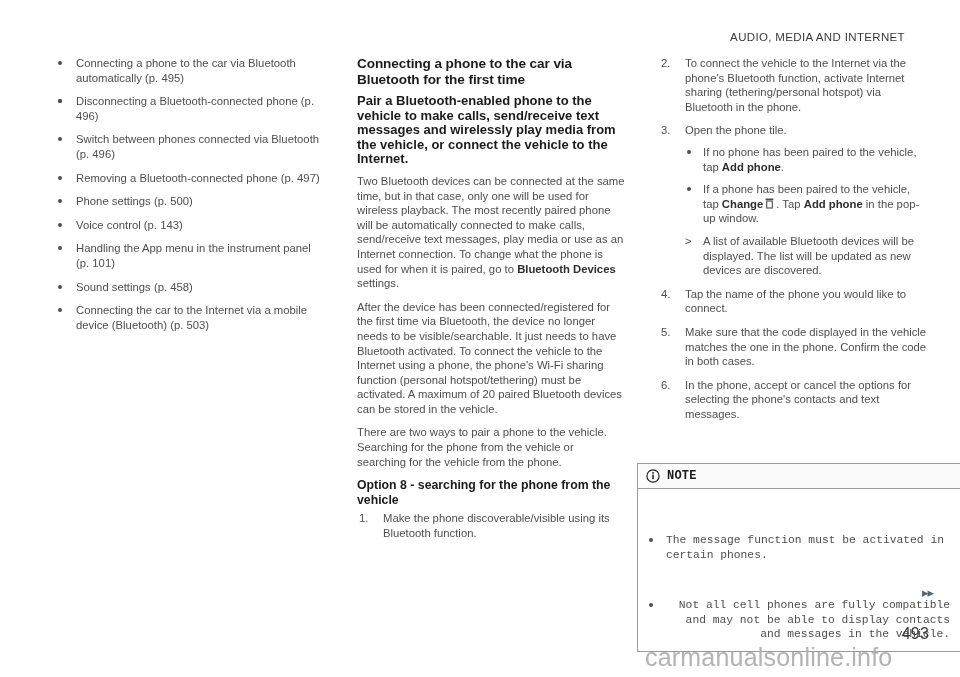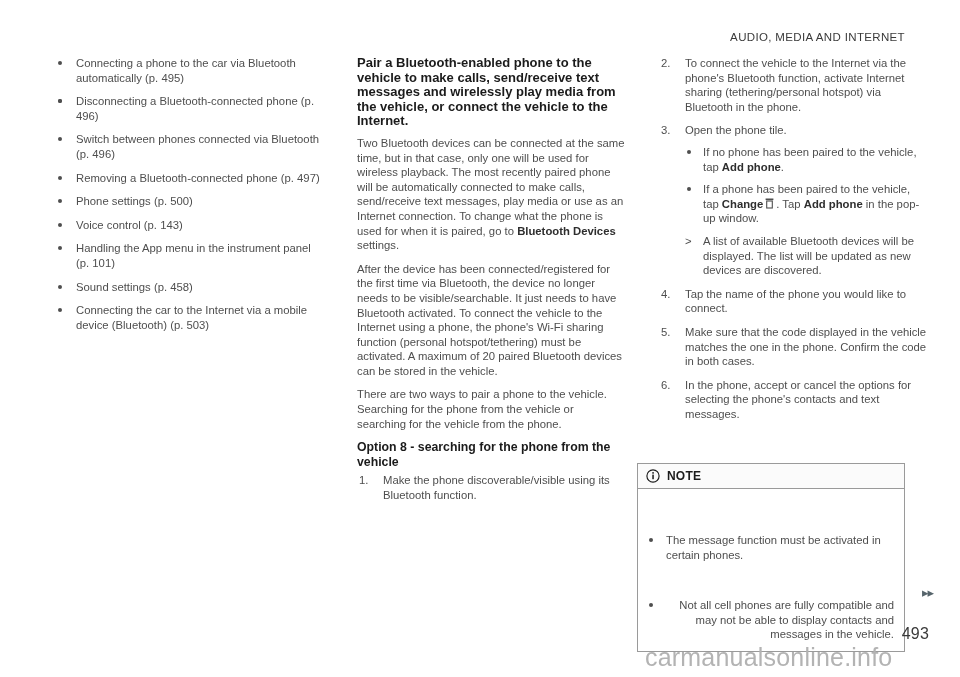--- a/index.html
+++ b/index.html
@@ -170,24 +170,25 @@
     vertical-align: -1px;
     margin: 0 2px;
   }
   .inline-icon svg { display: block; }
 
   
   #note-box {
     position: absolute;
     left: 637px;
     top: 463px;
-    width: 268px;
+    width: 324px;
     box-sizing: border-box;
     border: 1px solid #9a9a9a;
     background: #ffffff;
+    font-family: Liberation Mono, monospace;
   }
   #note-head {
     display: flex;
     align-items: center;
     gap: 7px;
     padding: 5px 8px 5px 8px;
     border-bottom: 1px solid #9a9a9a;
     background: #fbfbfb;
   }
   #note-head .note-label {
@@ -286,20 +287,21 @@
       </li>
       <li>
         <span class="dot"></span>
         <span>Connecting the car to the Internet via a mobile device (Bluetooth) (p. 503)</span>
       </li>
     </ul>
   </div>
 
   <div class="column">
 
+    <h2 class="sect-title">Connecting a phone to the car via Bluetooth for the first time</h2>
 
     <p class="lead">Pair a Bluetooth-enabled phone to the vehicle to make calls, send/receive text messages and wirelessly play media from the vehicle, or connect the vehicle to the Internet.</p>
 
     <p class="para">
       <span>Two Bluetooth devices can be connected at the same time, but in that case, only one will be used for wireless playback. The most recently paired phone will be automatically connected to make calls, send/receive text messages, play media or use as an Internet connection. To change what the phone is used for when it is paired, go to </span><b class="ui">Bluetooth Devices</b><span> settings.</span>
     </p>
 
     <p class="para">After the device has been connected/registered for the first time via Bluetooth, the device no longer needs to be visible/searchable. It just needs to have Bluetooth activated. To connect the vehicle to the Internet using a phone, the phone's Wi-Fi sharing function (personal hotspot/tethering) must be activated. A maximum of 20 paired Bluetooth devices can be stored in the vehicle.</p>
 
     <p class="para">There are two ways to pair a phone to the vehicle. Searching for the phone from the vehicle or searching for the vehicle from the phone.</p>

